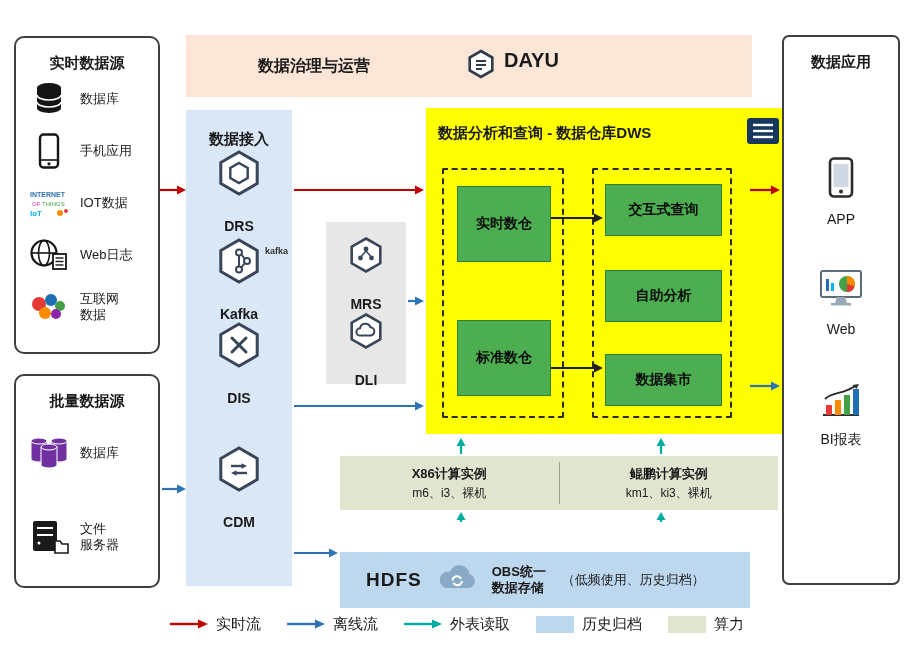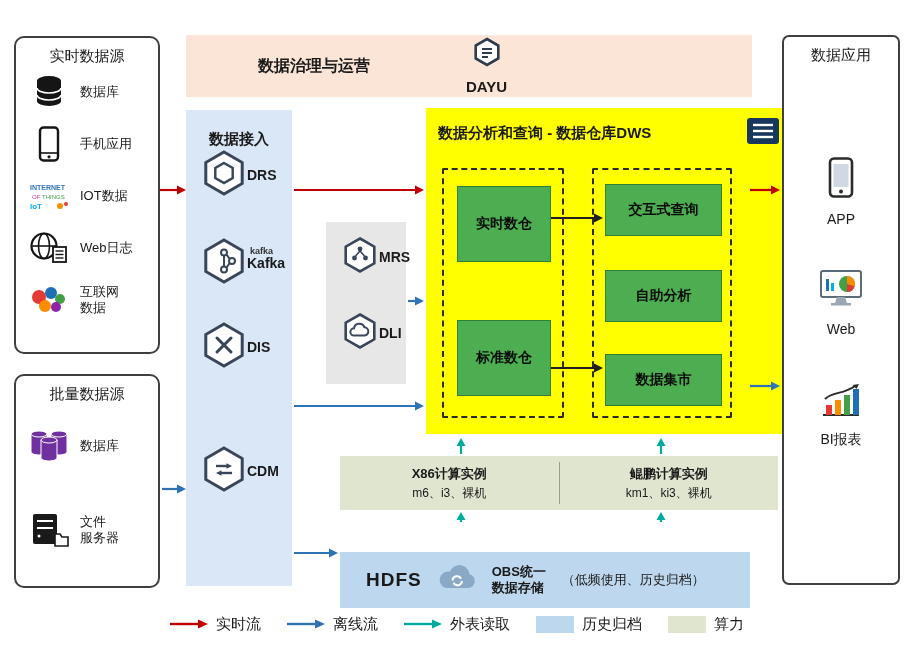--- a/index.html
+++ b/index.html
@@ -1,38 +1,38 @@
 <!DOCTYPE html>
 <html style="--realtime-flow: #c00000; --offline-flow: #2e74b5; --external-read: #00ab9f; --archive-fill: #bdd7ee; --compute-fill: #e0e5d0; --dws-fill: #ffff00; --service-green: #4cae50; --governance-fill: #fbe5d6; --access-fill: #d9e7f6; --analytics-fill: #e8e7e7;"><head>
 <meta charset="utf-8">
 <style>
   * { margin:0; padding:0; box-sizing:border-box; }
   body { font-family:"Liberation Sans","DejaVu Sans",sans-serif; background:#fff; }
   .canvas { position:relative; width:914px; height:651px; background:#ffffff; color:#1a1a1a; overflow:hidden; }
   .arrows { position:absolute; left:0; top:0; width:914px; height:651px; pointer-events:none; z-index:6; }
 
   .box { position:absolute; background:#fff; border:2px solid #3f3f3f; border-radius:10px; }
-  .box-title { text-align:center; font-weight:normal; font-size:15px; padding-top:9px; }
+  .box-title { text-align:center; font-weight:bold; font-size:15px; padding-top:16px; }
 
   .realtime { left:14px; top:36px; width:146px; height:318px; }
   .batch    { left:14px; top:374px; width:146px; height:214px; }
   .src-item { display:flex; align-items:center; gap:8px; padding-left:10px; height:52px; }
   .batch .src-item { height:84px; }
   .src-label { font-size:13px; white-space:pre-line; line-height:1.25; }
   .icon { flex:0 0 auto; width:46px; display:flex; align-items:center; justify-content:center; }
 
   .banner { position:absolute; left:186px; top:35px; width:566px; height:62px;
             background:var(--governance-fill); display:flex; align-items:center;
             justify-content:flex-start; padding-left:72px; gap:96px; }
   .banner-title { font-weight:bold; font-size:16px; }
-  .dayu { display:flex; align-items:center; gap:8px; font-weight:bold; font-size:15px;flex-direction:column; }
+  .dayu { display:flex; gap:8px; font-weight:bold; font-size:20px; }
 
   .access-col { position:absolute; left:186px; top:110px; width:106px; height:476px; background:var(--access-fill); }
   .access-title { text-align:center; font-weight:bold; font-size:15px; padding-top:20px; }
-  .svc { position:absolute; left:0; width:100%; display:flex; flex-direction:row; align-items:center; gap:0;margin-left:15px; }
+  .svc { position:absolute; left:0; width:100%; display:flex; flex-direction:column; align-items:center; gap:18px; }
   .svc-name { font-weight:bold; font-size:14px; }
   .svc-drs{top:40px} .svc-kafka{top:128px} .svc-dis{top:212px} .svc-cdm{top:336px}
   .kafka-wrap{ position:relative; }
   .kafka-word{ position:absolute; right:-26px; top:8px; font-size:9px; font-weight:bold; color:#333; }
 
   .gray-box { position:absolute; left:326px; top:222px; width:80px; height:162px; background:var(--analytics-fill); }
   .svc-mrs{top:14px} .svc-dli{top:90px}
 
   .dws { position:absolute; left:426px; top:108px; width:366px; height:326px; background:var(--dws-fill); }
   .dws-title-row { position:absolute; top:9px; left:0; width:100%; display:flex; align-items:center;

